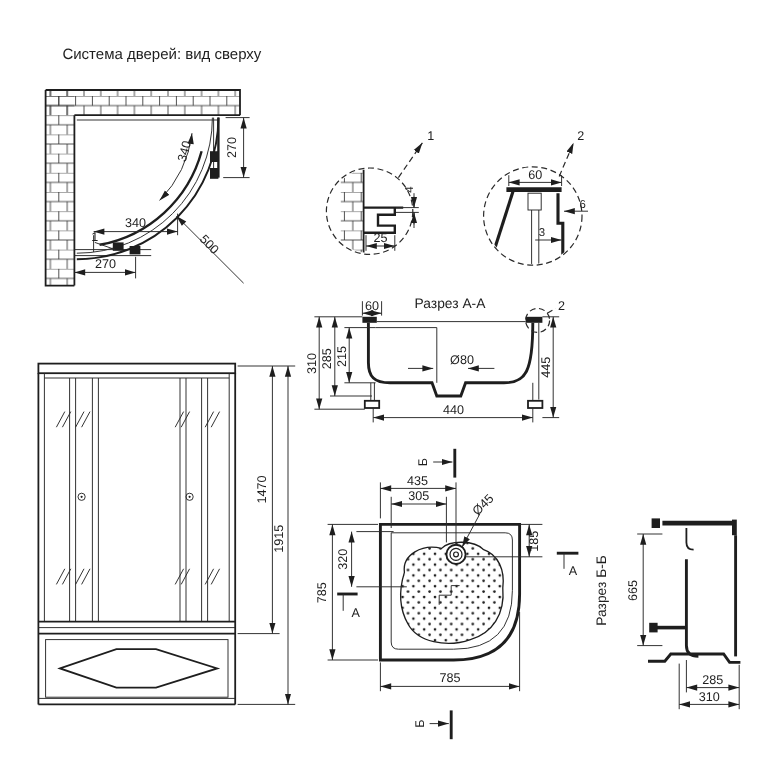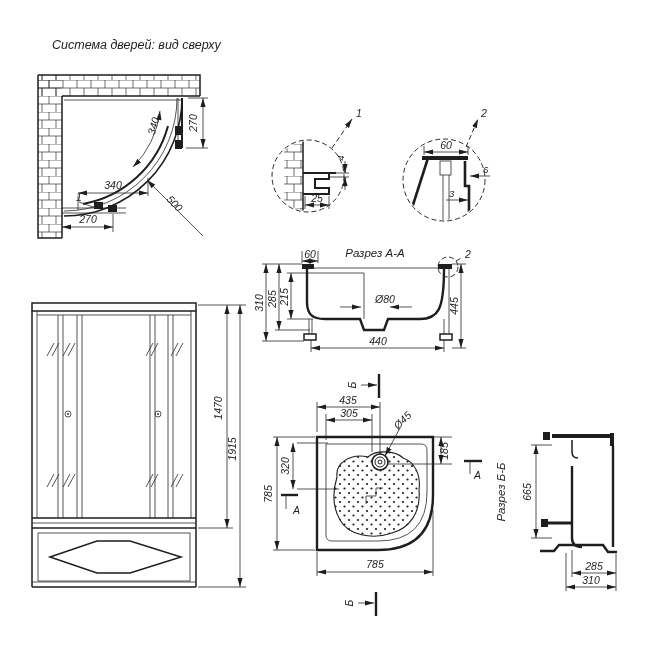--- a/index.html
+++ b/index.html
@@ -1,17 +1,17 @@
 <!DOCTYPE html>
 <html><head>
 <meta charset="utf-8">
 <style>
   html,body{margin:0;padding:0;background:#ffffff;}
   .stage{position:relative;width:650px;height:650px;background:#ffffff;overflow:hidden;
-         font-family:"Liberation Sans", sans-serif;font-style:italic;}
+         font-family:"Liberation Sans", sans-serif;}
   svg{position:absolute;left:0;top:0;}
   text{fill:#1e1e1e;font-family:"Liberation Sans", sans-serif;}
   .t{font-size:10.5px;}
   .ts{font-size:9.5px;}
   .ttl{font-size:12.5px;}
   .sec{font-size:11.5px;}
   .thin{stroke:#2a2a2a;stroke-width:0.8;fill:none;}
   .med{stroke:#1e1e1e;stroke-width:1.5;fill:none;}
   .thick{stroke:#1e1e1e;stroke-width:2.4;fill:none;}
   .xthick{stroke:#1e1e1e;stroke-width:4;fill:none;}

